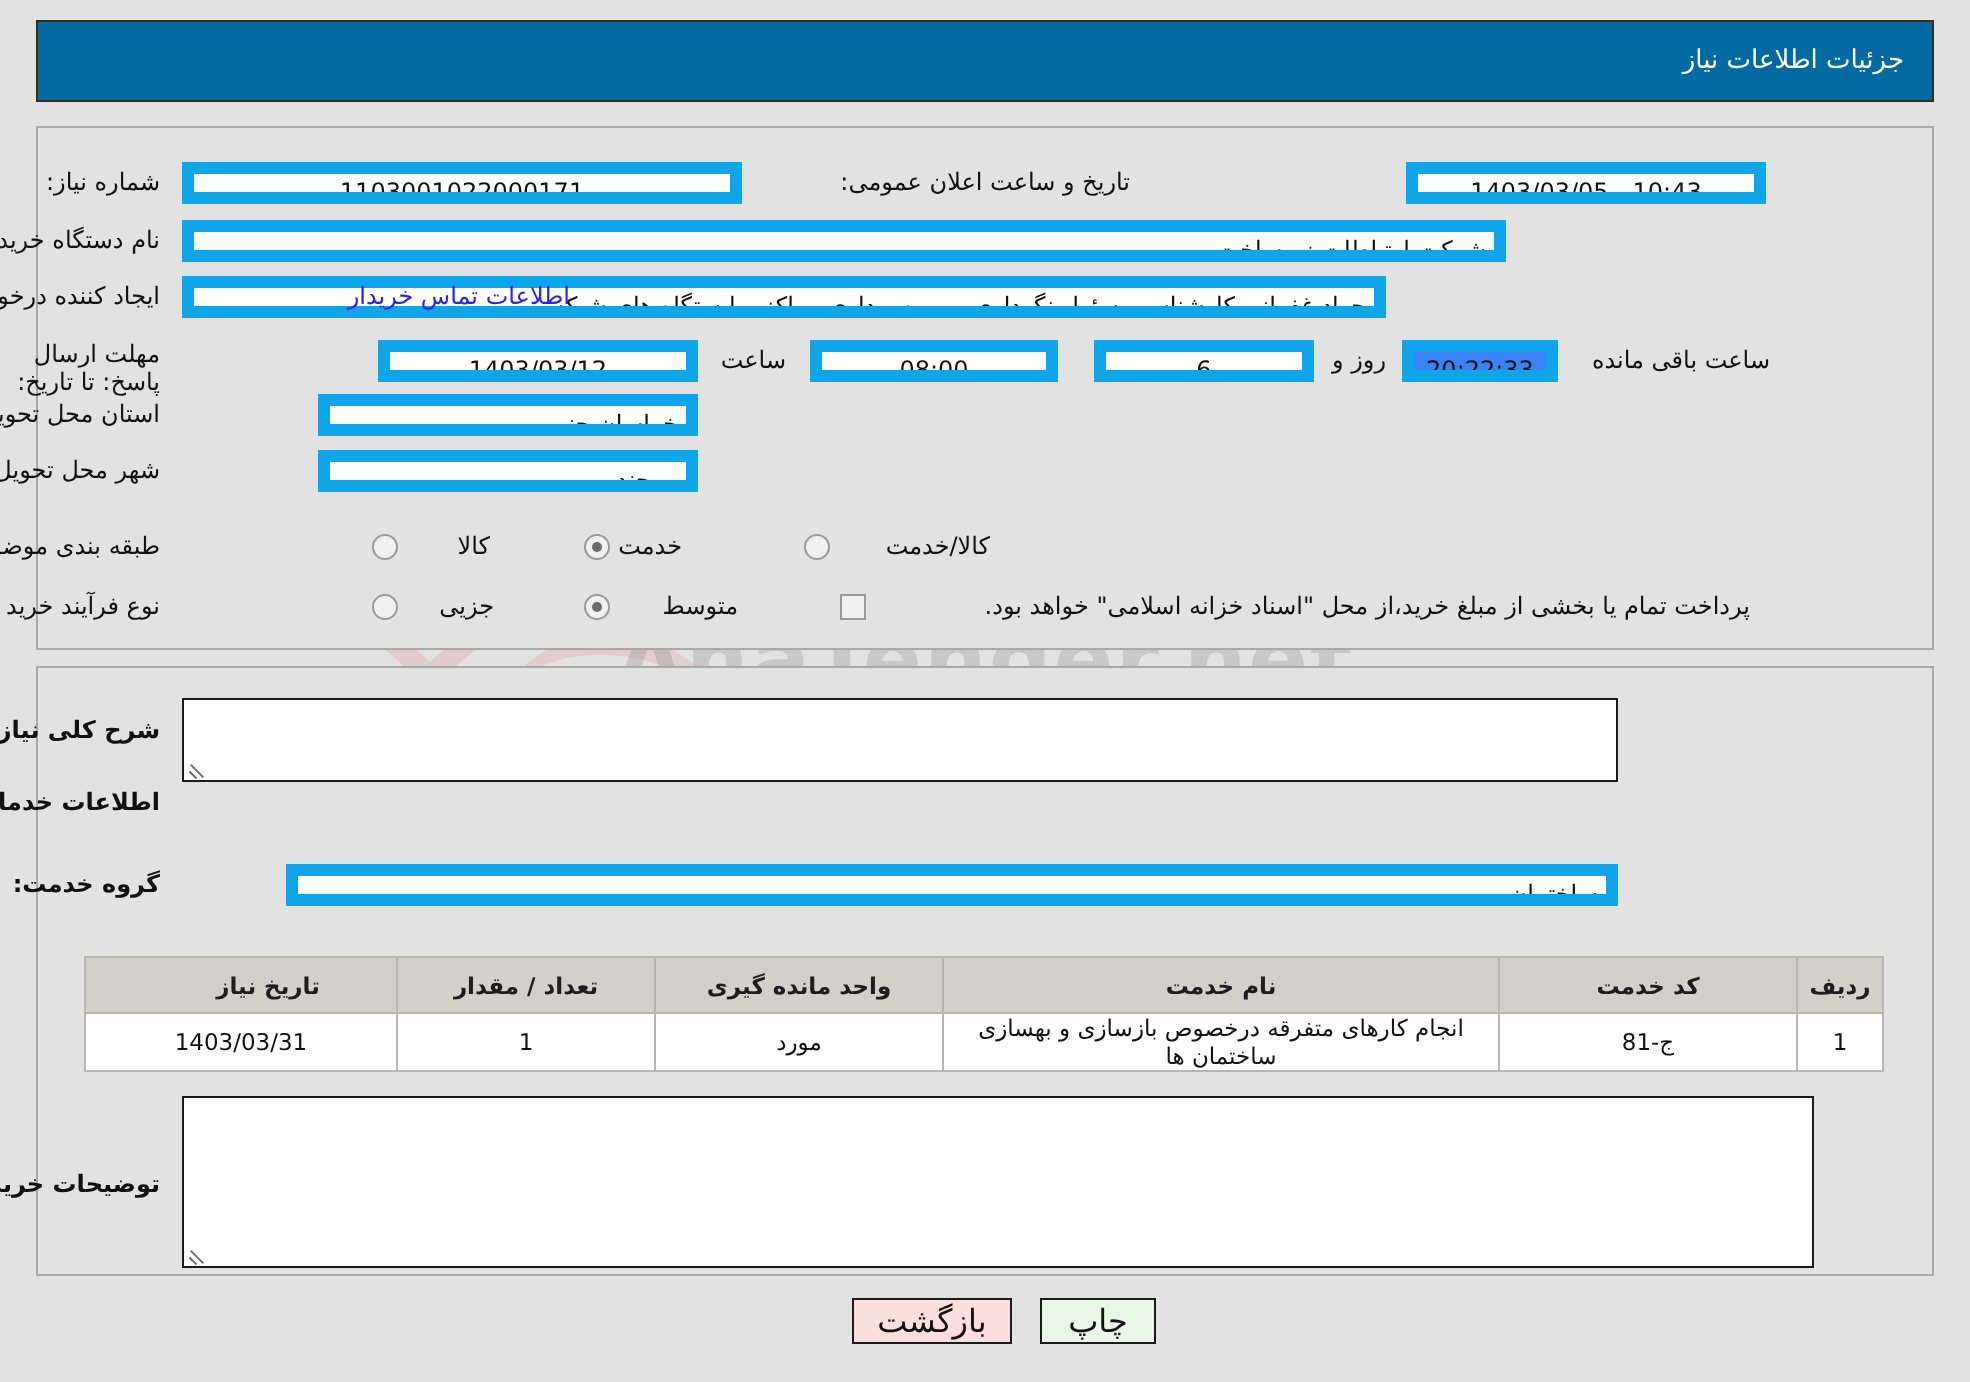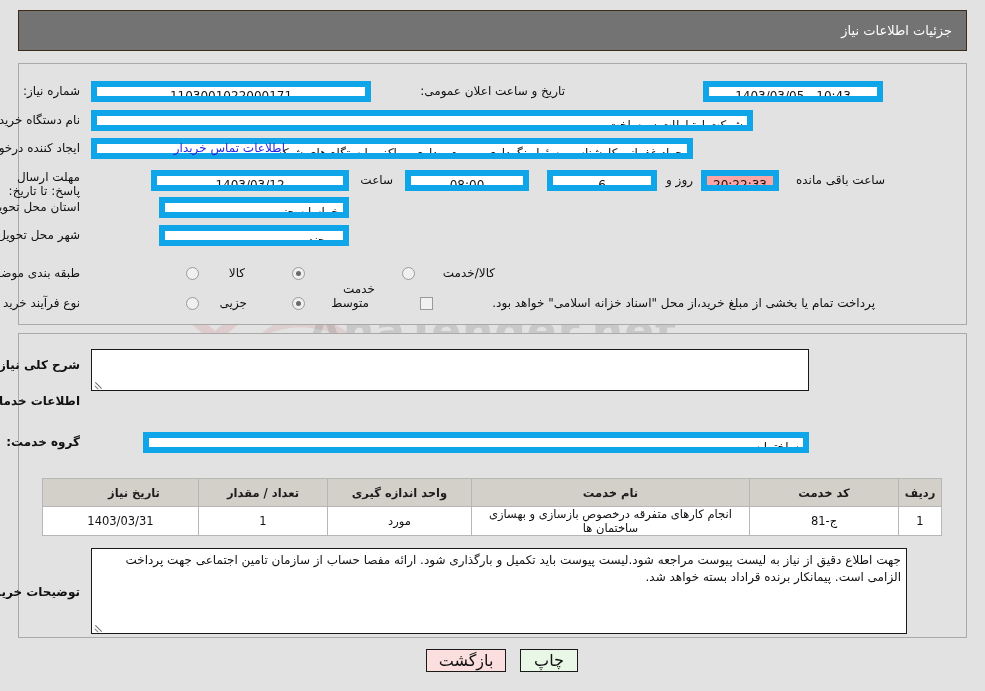--- a/index.html
+++ b/index.html
@@ -76,21 +76,21 @@
     transform: rotate(8deg);
   }
 
   
   .title-bar {
     position: absolute;
     left: 18px;
     top: 10px;
     width: 949px;
     height: 41px;
-    background: #737373;
+    background: #0369a1;
     border: 1px solid #3a2c17;
     box-sizing: border-box;
     display: flex;
     align-items: center;
     justify-content: flex-start;
     padding: 0 14px;
     z-index: 10;
   }
   .title-bar .title-text {
     color: #ffffff;
@@ -139,21 +139,21 @@
     padding: 0 4px;
     line-height: 19px;
     height: 21px;
     white-space: nowrap;
     overflow: hidden;
     z-index: 12;
   }
   .fld.center { text-align: center; }
   .fld.right  { text-align: right; }
   .fld.ltr    { direction: ltr; }
-  .fld.cream  { background: #fca5a5; text-decoration: underline; }
+  .fld.cream  { background: #3b82f6; text-decoration: underline; }
 
   .txa {
     position: absolute;
     box-sizing: border-box;
     background: #ffffff;
     border: 1px solid #1a1a1a;
     font-family: "DejaVu Sans", "Liberation Sans", sans-serif;
     font-size: 12px;
     color: #111;
     padding: 3px 5px;
@@ -295,39 +295,39 @@
 <div class="fld center ltr" style="right:102px; top:81px; width:180px;">1403/03/05 - 10:43</div>
 
 <div class="lbl" style="right:905px; top:113px;">نام دستگاه خریدار:</div>
 <div class="fld right" style="right:232px; top:110px; width:662px;">شرکت ارتباطات زیرساخت</div>
 
 <div class="lbl" style="right:905px; top:141px;">ایجاد کننده درخواست:</div>
 <div class="fld right" style="right:292px; top:138px; width:602px;">جواد غفرانی کارشناس مسئول نگهداری و بهره برداری مراکز و ایستگاه های شبکه</div>
 <a class="link" style="right:700px; top:141px;">اطلاعات تماس خریدار</a>
 
 <div class="lbl" style="right:905px; top:170px; line-height:14px; text-align:right; width:84px; white-space:normal;">مهلت ارسال پاسخ: تا تاریخ:</div>
-<div class="fld center ltr" style="right:636px; top:170px; width:198px;">1403/03/12</div>
+<div class="fld center ltr" style="right:636px; top:170px; width:160px;">1403/03/12</div>
 <div class="lbl" style="right:592px; top:173px;">ساعت</div>
 <div class="fld center ltr" style="right:456px; top:170px; width:124px;">08:00</div>
 <div class="fld center ltr" style="right:328px; top:170px; width:110px;">6</div>
 <div class="lbl" style="right:292px; top:173px;">روز و</div>
 <div class="fld cream center ltr" style="right:206px; top:170px; width:78px;">20:22:33</div>
 <div class="lbl" style="right:100px; top:173px;">ساعت باقی مانده</div>
 
 <div class="lbl" style="right:905px; top:200px;">استان محل تحویل:</div>
 <div class="fld right" style="right:636px; top:197px; width:190px;">خراسان جنوبی</div>
 
 <div class="lbl" style="right:905px; top:228px;">شهر محل تحویل:</div>
 <div class="fld right" style="right:636px; top:225px; width:190px;">بیرجند</div>
 
 <div class="lbl" style="right:905px; top:266px;">طبقه بندی موضوعی:</div>
 <div class="radio" style="right:786px; top:267px;"></div>
 <div class="lbl" style="right:740px; top:266px;">کالا</div>
 <div class="radio on" style="right:680px; top:267px;"></div>
-<div class="lbl" style="right:610px; top:266px;margin-top:16px;">خدمت</div>
+<div class="lbl" style="right:644px; top:266px;">خدمت</div>
 <div class="radio" style="right:570px; top:267px;"></div>
 <div class="lbl" style="right:490px; top:266px;">کالا/خدمت</div>
 
 <div class="lbl" style="right:905px; top:296px;">نوع فرآیند خرید :</div>
 <div class="radio" style="right:786px; top:297px;"></div>
 <div class="lbl" style="right:738px; top:296px;">جزیی</div>
 <div class="radio on" style="right:680px; top:297px;"></div>
 <div class="lbl" style="right:616px; top:296px;">متوسط</div>
 <div class="chk" style="right:552px; top:297px;"></div>
 <div class="lbl" style="right:110px; top:296px;">پرداخت تمام یا بخشی از مبلغ خرید،از محل "اسناد خزانه اسلامی" خواهد بود.</div>
@@ -343,37 +343,36 @@
 
 <div class="lbl bold" style="right:905px; top:435px;">گروه خدمت:</div>
 <div class="fld right" style="right:176px; top:432px; width:666px;">ساختمان</div>
 
 <table class="tbl">
   <thead>
     <tr>
       <th class="c-row">ردیف</th>
       <th class="c-code">کد خدمت</th>
       <th class="c-name">نام خدمت</th>
-      <th class="c-unit">واحد اندازه گیری</th>
+      <th class="c-unit">واحد مانده گیری</th>
       <th class="c-qty">تعداد / مقدار</th>
       <th class="c-date">تاریخ نیاز</th>
     </tr>
   </thead>
   <tbody>
     <tr>
       <td>1</td>
       <td>ج-81</td>
       <td>انجام کارهای متفرقه درخصوص بازسازی و بهسازی ساختمان ها</td>
       <td>مورد</td>
       <td>1</td>
       <td class="ltr" style="direction:ltr;">1403/03/31</td>
     </tr>
   </tbody>
 </table>
 
 <div class="lbl bold" style="right:905px; top:585px;">توضیحات خریدار:</div>
 <div class="txa" style="right:78px; top:548px; width:816px; height:86px;">
-  <span>جهت اطلاع دقیق از نیاز به لیست پیوست مراجعه شود.لیست پیوست باید تکمیل و بارگذاری شود. ارائه مفصا حساب از سازمان تامین اجتماعی جهت پرداخت الزامی است. پیمانکار برنده قراداد بسته خواهد شد.</span>
   <span class="grip"></span>
 </div>
 
 <div class="btn btn-print">چاپ</div>
 <div class="btn btn-back">بازگشت</div>
 
 </body></html>

